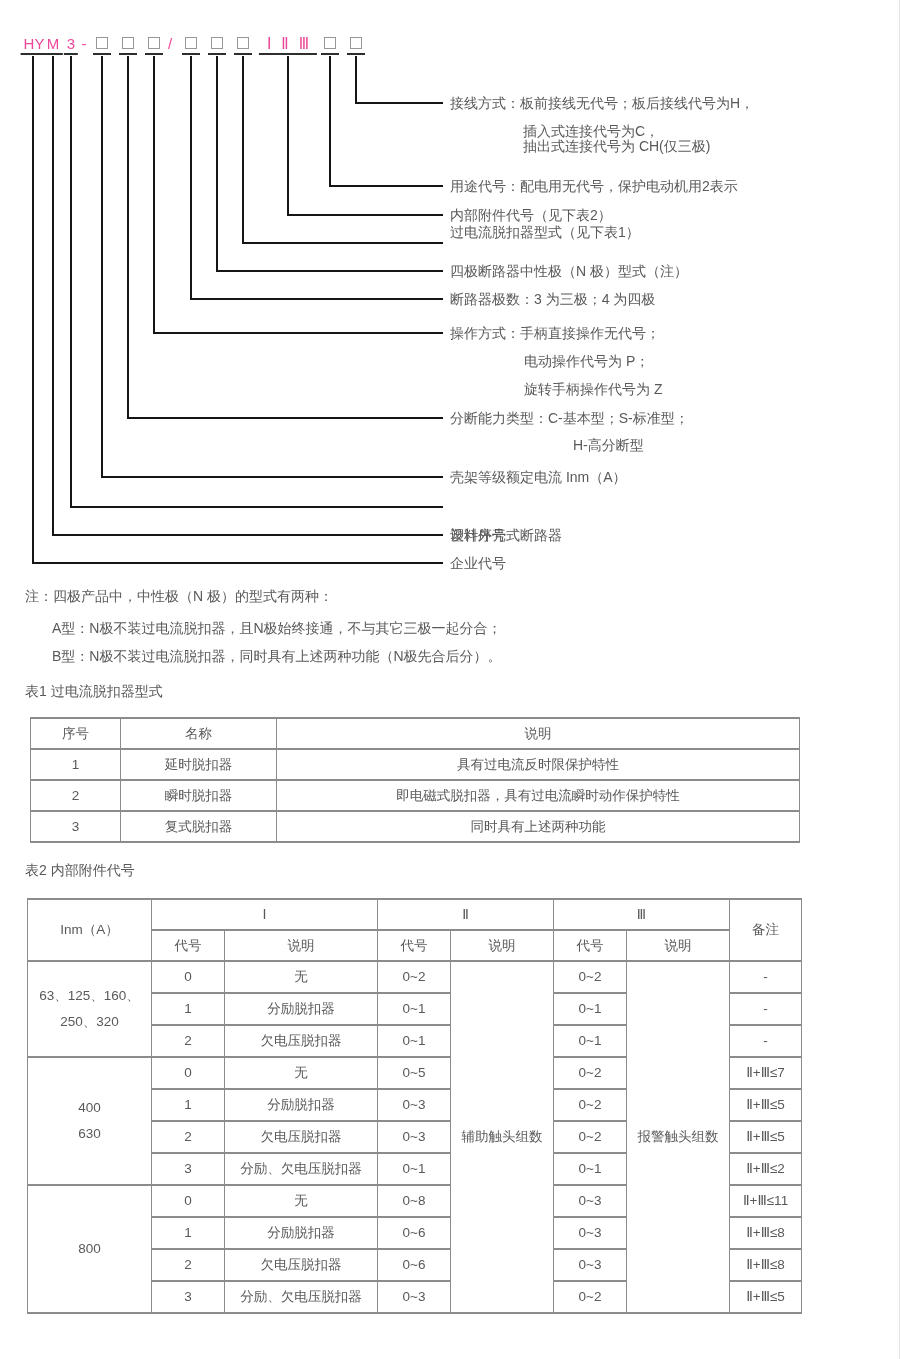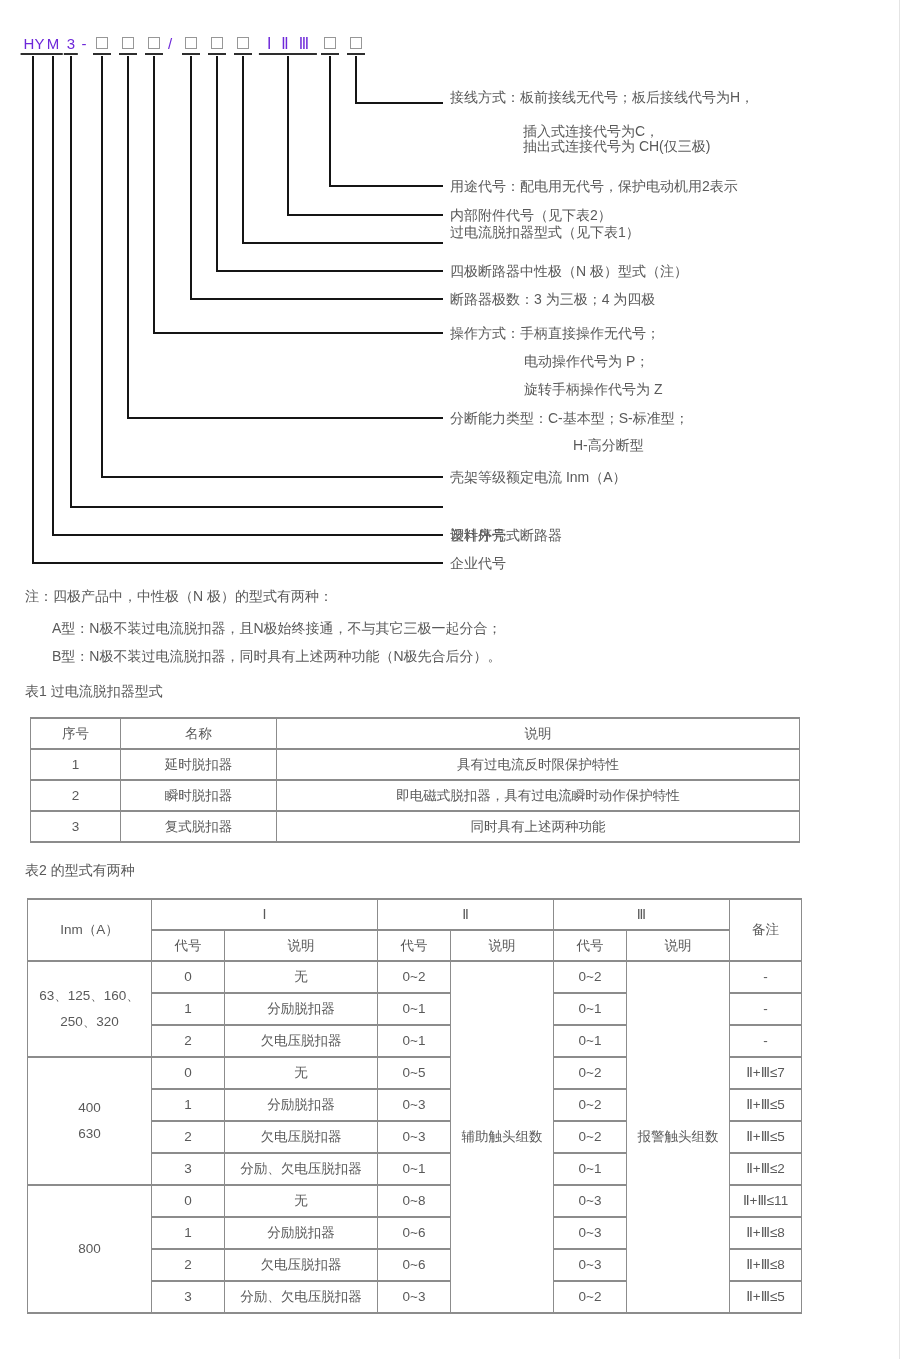--- a/index.html
+++ b/index.html
@@ -5,21 +5,21 @@
   * { margin:0; padding:0; box-sizing:border-box; }
   html,body { background:#fff; }
   .page {
     position:relative; width:900px; height:1359px; background:#fff;
     font-family:"Liberation Sans","DejaVu Sans",sans-serif;
     color:#595959; overflow:hidden;
     border-right:1px solid #e4e4e4;
   }
   
   .code-el {
-    position:absolute; top:36px; height:19px; font-size:15px; color:#6d28d9;
+    position:absolute; top:36px; height:19px; font-size:15px; color:#ec4899;
     text-align:center; transform:translateX(-50%); white-space:nowrap; line-height:16px;
   }
   .u { border-bottom:2px solid #2e2e2e; padding:0 3px 2px; }
   .cbox {
     display:inline-block; width:12px; height:12px; margin-top:1px;
     border:1.5px solid #979797; background:#fff; vertical-align:top;
   }
   .romans i { font-style:normal; margin:0 5px; }
   .vl { position:absolute; width:2px; background:#151515; }
   .hl { position:absolute; height:2px; background:#151515; }
@@ -86,21 +86,21 @@
     <div class="vl" style="left:101px;top:56px;height:422px"></div>
     <div class="hl" style="left:101px;top:476px;width:342px"></div>
     <div class="vl" style="left:70px;top:56px;height:452px"></div>
     <div class="hl" style="left:70px;top:506px;width:373px"></div>
     <div class="vl" style="left:52px;top:56px;height:480px"></div>
     <div class="hl" style="left:52px;top:534px;width:391px"></div>
     <div class="vl" style="left:32px;top:56px;height:508px"></div>
     <div class="hl" style="left:32px;top:562px;width:411px"></div>
   </div>
 
-  <div class="lbl" style="top:87px">接线方式：板前接线无代号；板后接线代号为H，</div>
+  <div class="lbl" style="top:93px">接线方式：板前接线无代号；板后接线代号为H，</div>
   <div class="lbl" style="top:121px;left:523px">插入式连接代号为C，</div>
   <div class="lbl" style="top:136px;left:523px">抽出式连接代号为 CH(仅三极)</div>
   <div class="lbl" style="top:176px">用途代号：配电用无代号，保护电动机用2表示</div>
   <div class="lbl" style="top:205px">内部附件代号（见下表2）</div>
   <div class="lbl" style="top:222px">过电流脱扣器型式（见下表1）</div>
   <div class="lbl" style="top:261px">四极断路器中性极（N 极）型式（注）</div>
   <div class="lbl" style="top:289px">断路器极数：3 为三极；4 为四极</div>
   <div class="lbl" style="top:323px">操作方式：手柄直接操作无代号；</div>
   <div class="lbl" style="top:351px;left:524px">电动操作代号为 P；</div>
   <div class="lbl" style="top:379px;left:524px">旋转手柄操作代号为 Z</div>
@@ -139,21 +139,21 @@
       <td>即电磁式脱扣器，具有过电流瞬时动作保护特性</td>
     </tr>
     <tr>
       <td>3</td>
       <td>复式脱扣器</td>
       <td>同时具有上述两种功能</td>
     </tr>
   </tbody>
     </table>
 
-  <div class="tbl-title" style="top:862px">表2 的型式有两种</div>
+  <div class="tbl-title" style="top:862px">表2 内部附件代号</div>
   <table class="t2">
     <colgroup>
       <col style="width:124px">
         <col style="width:73px">
         <col style="width:153px">
         <col style="width:73px">
       <col style="width:103px">
         <col style="width:73px">
         <col style="width:103px">
         <col style="width:72px">

